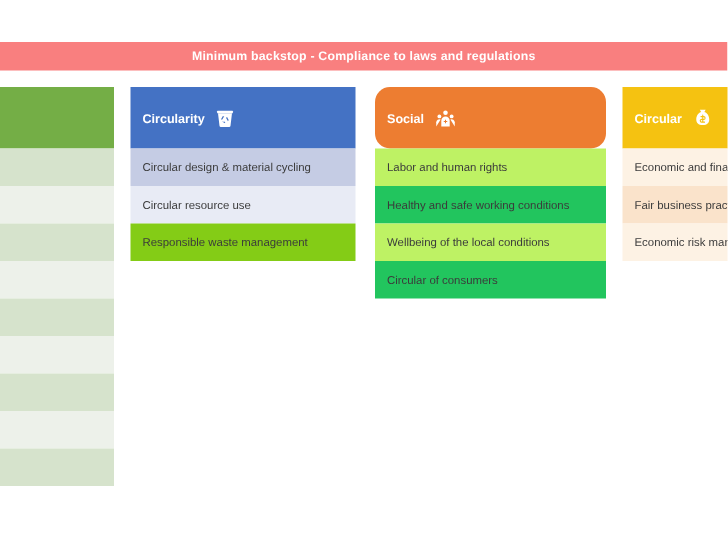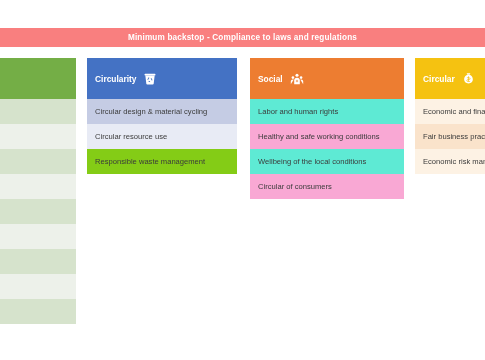--- a/index.html
+++ b/index.html
@@ -109,23 +109,23 @@
   }
   #col-circularity .col-header { background: #4472C4; }
   #col-circularity .row.odd  { background: #E8EBF5; }
   #col-circularity .row.even { background: #C5CCE4; }
 
   
   #col-social {
     left: 250px;
     width: 154px;
   }
-  #col-social .col-header { background: #ED7D31; }
-  #col-social .row.odd  { background: #5eead4; text-align: right; }
-  #col-social .row.even { background: #f9a8d4; }
+  #col-social .col-header { background: #ED7D31; border-radius: 10px; }
+  #col-social .row.odd  { background: #bef264; text-align: right; }
+  #col-social .row.even { background: #22c55e; }
 
   
   #col-economic {
     left: 415px;
     width: 150px;
   }
   #col-economic .col-header { background: #F5C211; }
   #col-economic .row.odd  { background: #FDF2E4; }
   #col-economic .row.even { background: #FAE3CB; }
 </style>

